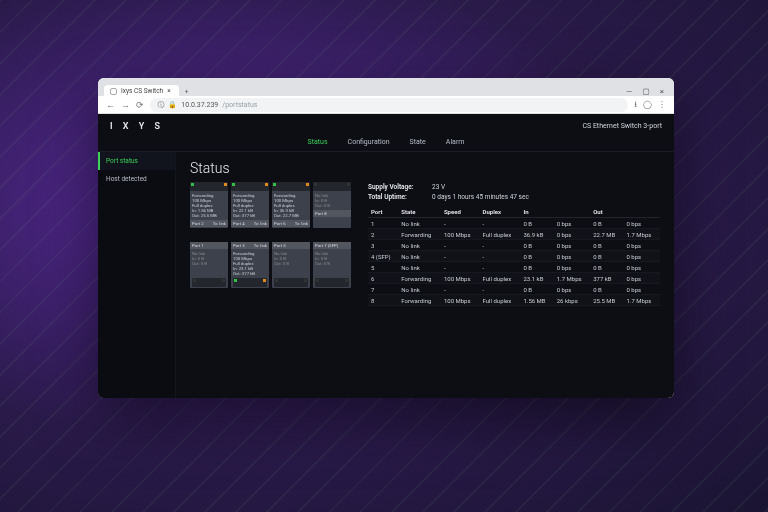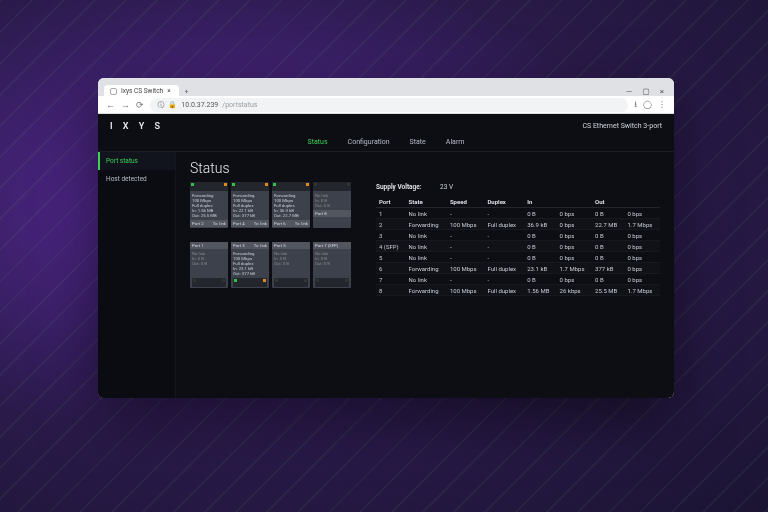--- a/index.html
+++ b/index.html
@@ -33,21 +33,21 @@
   .logo { letter-spacing:4px; font-weight:600; color:#e6e8ef; font-size:9px; }
   .device { margin-left:auto; color:#cfd3db; font-size:7px; }
   .topnav { height:14px; display:flex; justify-content:center; gap:20px; font-size:7px; color:#b8bcc6; border-bottom:1px solid #1a1d26; }
   .topnav .active { color:#3bd15a; }
   .body { flex:1; display:flex; }
   .sidebar { width:78px; background:#0a0c12; border-right:1px solid #14161e; }
   .side-item { padding:5px 8px; font-size:6.5px; color:#b8bcc6; }
   .side-item.active { color:#3bd15a; background:#11141c; border-left:2px solid #3bd15a; padding-left:6px; }
   .main { flex:1; padding:8px 14px; }
   .page-title { font-size:14px; font-weight:300; color:#e6e8ef; margin-bottom:6px; }
-  .layout { display:flex; gap:22px; }
+  .layout { display:flex; gap:14px; }
 
   
   .ports-wrap { width:164px; }
   .port-row { display:flex; gap:3px; margin-bottom:3px; }
   .port-row.bottom { margin-top:14px; }
   .port-card {
     width:38px; height:46px; background:#3d414b; border-radius:1px;
     font-size:4.3px; line-height:5px; color:#c8ccd4; padding:2px 2px 1px 2px;
     display:flex; flex-direction:column; position:relative;
   }
@@ -243,20 +243,21 @@
                   <div class="jack">
                     <span class="led l off"></span>
                     <span class="led r off"></span>
                   </div>
                 </div>
               </div>
           </div>
           <div class="info">
             <div class="sysinfo">
               <div><b>Supply Voltage:</b><span>23 V</span></div>
+              <div><b>Total Uptime:</b><span>0 days 1 hours 45 minutes 47 sec</span></div>
             </div>
             <table>
               <thead>
                   <tr>
                 <th>Port</th>
                 <th>State</th>
                 <th>Speed</th>
                 <th>Duplex</th>
                 <th colspan="2">In</th>
                 <th colspan="2">Out</th>

